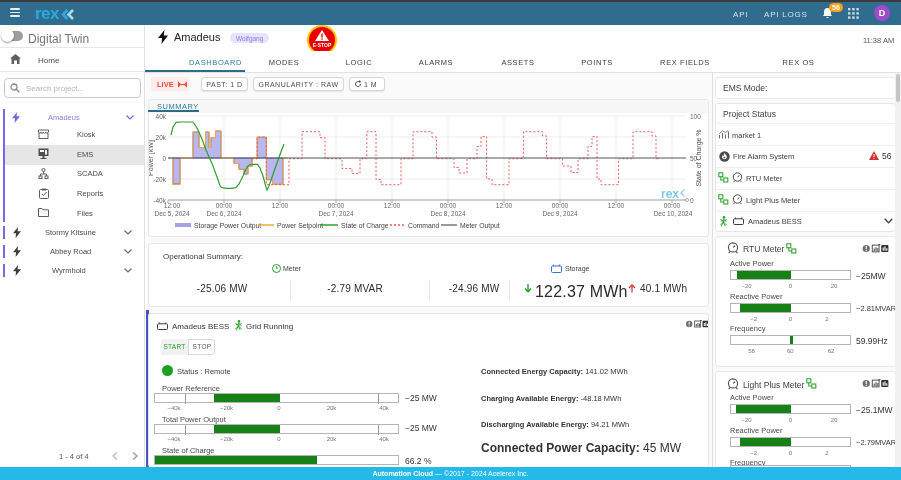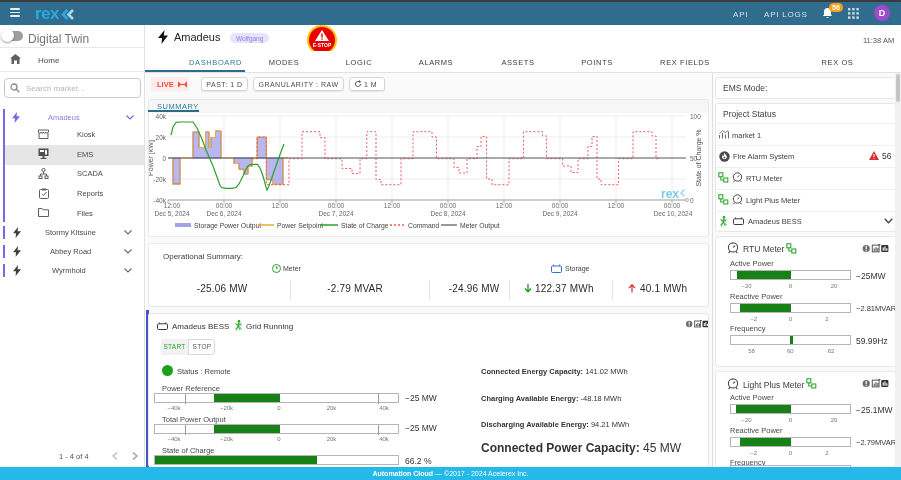--- a/index.html
+++ b/index.html
@@ -92,21 +92,21 @@
     <path d="M5.5 0 L0 4.5 L1.5 4.5 L1.5 10 L4 10 L4 6.5 L7 6.5 L7 10 L9.5 10 L9.5 4.5 L11 4.5 Z" fill="#5f5f5f"></path>
   </svg>
   <div class="abs treetxt" style="left:38px; top:56px; font-size:8px;">Home</div>
   <div class="abs" style="left:0; top:71px; width:145px; height:1px; background:#e8e8e8;"></div>
 
   <div class="abs" style="left:4px; top:78px; width:137px; height:20px; border:1px solid #c9c9c9; border-radius:4px; background:#fff;"></div>
   <svg class="abs" style="left:10px; top:83px;" width="10" height="10" viewBox="0 0 10 10">
     <circle cx="4" cy="4" r="3" fill="none" stroke="#8a8a8a" stroke-width="1.3"></circle>
     <line x1="6.3" y1="6.3" x2="9.3" y2="9.3" stroke="#8a8a8a" stroke-width="1.3"></line>
   </svg>
-  <div class="abs" style="left:26px; top:84px; font-size:8px; color:#b5b5b5;">Search market...</div>
+  <div class="abs" style="left:26px; top:84px; font-size:8px; color:#b5b5b5;">Search project...</div>
 
   <div class="abs" style="left:3px; top:109px; width:2px; height:113px; background:#7569e8;"></div>
   <div class="abs" style="left:5px; top:145px; width:139px; height:20px; background:#e6e6e6;"></div>
   <svg class="abs" style="left:12px; top:112px;" width="8" height="11" viewBox="0 0 8 11">
       <path d="M5 0 L0 6.2 L3 6.2 L2.6 11 L8 4.3 L4.6 4.3 Z" fill="#7569e8"></path>
     </svg>
   <div class="abs treetxt purpletxt" style="left:48px; top:113px;">Amadeus</div>
   <svg class="abs" style="left:126px; top:115px;" width="8" height="5" viewBox="0 0 8 5">
       <path d="M0.5 0.5 L4 4 L7.5 0.5" fill="none" stroke="#7569e8" stroke-width="1.2"></path>
     </svg>
@@ -197,21 +197,21 @@
   <div class="abs" style="left:863px; top:36px; font-size:7.5px; color:#555;">11:38 AM</div>
 
   <div class="abs tabs"></div>
   <div class="abs tab active" style="left:196px;">DASHBOARD</div>
   <div class="abs tab" style="left:284px;">MODES</div>
   <div class="abs tab" style="left:359px;">LOGIC</div>
   <div class="abs tab" style="left:436px;">ALARMS</div>
   <div class="abs tab" style="left:518px;">ASSETS</div>
   <div class="abs tab" style="left:597px;">POINTS</div>
   <div class="abs tab" style="left:685px;">REX FIELDS</div>
-  <div class="abs tab" style="left:814px;padding-left:47px;">REX OS</div>
+  <div class="abs tab" style="left:775px;padding-left:47px;">REX OS</div>
   <div class="abs tab" style="left:857px;margin-top:33px;">SETTINGS</div>
   <div class="abs" style="left:145px; top:70px; width:100px; height:2px; background:#2c6b8a;"></div>
 
   <div class="abs" style="left:151px; top:77px; width:38px; height:14px; background:#fdecea; border-radius:3px; color:#ee4b40; font-size:7.5px; font-weight:bold; text-align:left; padding:3px 0 0 6px;">LIVE</div>
   <svg class="abs" style="left:178px; top:81px;" width="9" height="7" viewBox="0 0 10 7">
     <path d="M0 0 L3.5 3.5 L0 7 Z M10 0 L6.5 3.5 L10 7 Z" fill="#ee4b40"></path>
       <rect x="3" y="2.9" width="4" height="1.2" fill="#ee4b40"></rect>
   </svg>
   <div class="abs btn" style="left:201px; top:77px; width:47px; height:14px; line-height:13px;">PAST: 1 D</div>
   <div class="abs btn" style="left:253px; top:77px; width:91px; height:14px; line-height:13px;">GRANULARITY : RAW</div>
@@ -341,21 +341,21 @@
   <div class="abs" style="left:290px; top:280px; width:1px; height:20px; background:#e5e5e5;"></div>
   <div class="abs" style="left:429px; top:280px; width:1px; height:20px; background:#e5e5e5;"></div>
   <div class="abs" style="left:509px; top:280px; width:1px; height:20px; background:#e5e5e5;"></div>
   <div class="abs" style="left:612px; top:280px; width:1px; height:20px; background:#e5e5e5;"></div>
   <div class="abs" style="left:162px; top:283px; width:120px; text-align:center; font-size:10px; letter-spacing:0.2px; color:#2b2b2b;">-25.06 MW</div>
   <div class="abs" style="left:295px; top:283px; width:120px; text-align:center; font-size:10px; letter-spacing:0.2px; color:#2b2b2b;">-2.79 MVAR</div>
   <div class="abs" style="left:414px; top:283px; width:120px; text-align:center; font-size:10px; letter-spacing:0.2px; color:#2b2b2b;">-24.96 MW</div>
   <svg class="abs" style="left:524px; top:284px;" width="8" height="9" viewBox="0 0 8 9">
       <path d="M4 0 L4 7 M1 4.5 L4 7.8 L7 4.5" fill="none" stroke="#1b9e1b" stroke-width="1.3"></path>
     </svg>
-  <div class="abs" style="left:535px; top:283px; font-size:10px; letter-spacing:0.2px; color:#2b2b2b;">122.37 MWh</div>
+  <div class="abs" style="left:535px; top:283px; font-size:16px; letter-spacing:0.2px; color:#2b2b2b;">122.37 MWh</div>
   <svg class="abs" style="left:628px; top:284px;" width="8" height="9" viewBox="0 0 8 9">
       <path d="M4 8.5 L4 1.5 M1 4 L4 0.7 L7 4" fill="none" stroke="#e33c3c" stroke-width="1.3"></path>
     </svg>
   <div class="abs" style="left:640px; top:283px; font-size:10px; letter-spacing:0.2px; color:#2b2b2b;">40.1 MWh</div>
 
   <div class="abs card" style="left:148px; top:313px; width:561px; height:154px; border-bottom:none;"></div>
   <svg class="abs" style="left:157px; top:322px;" width="11" height="8" viewBox="0 0 11 8">
     <rect x="0.5" y="1.8" width="10" height="5.7" rx="1" fill="none" stroke="#3c3c3c" stroke-width="1"></rect>
     <line x1="2.5" y1="1.8" x2="2.5" y2="0.5" stroke="#3c3c3c" stroke-width="1.2"></line>
     <line x1="8.5" y1="1.8" x2="8.5" y2="0.5" stroke="#3c3c3c" stroke-width="1.2"></line>

